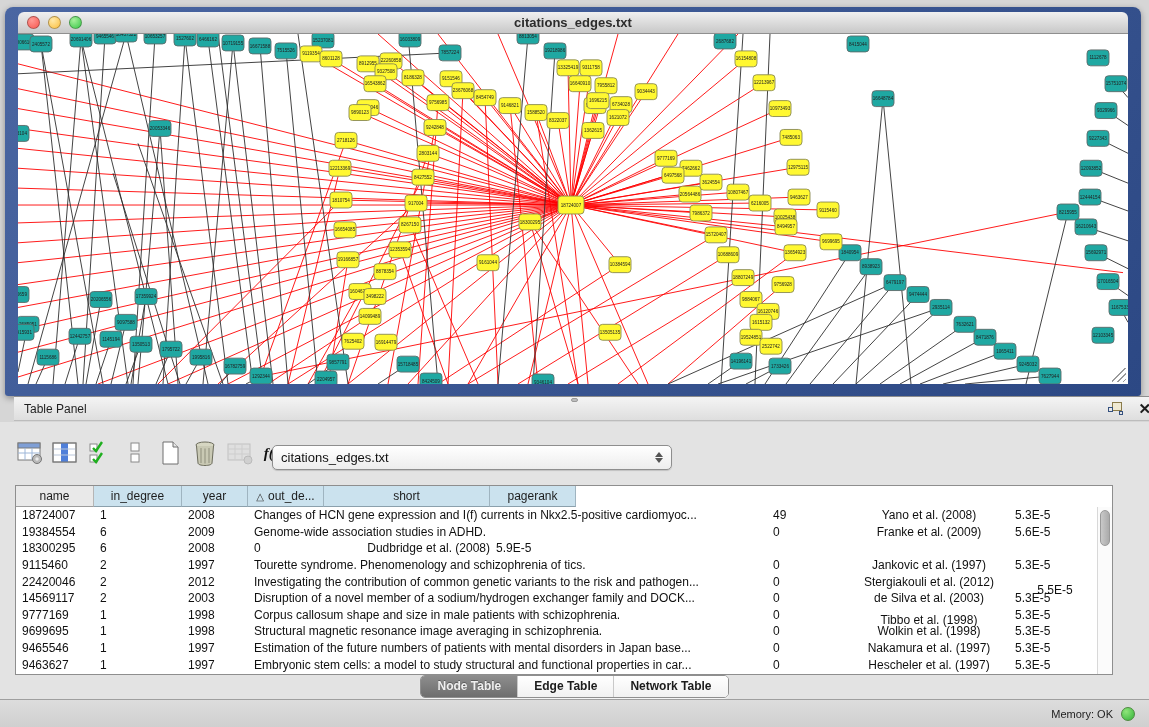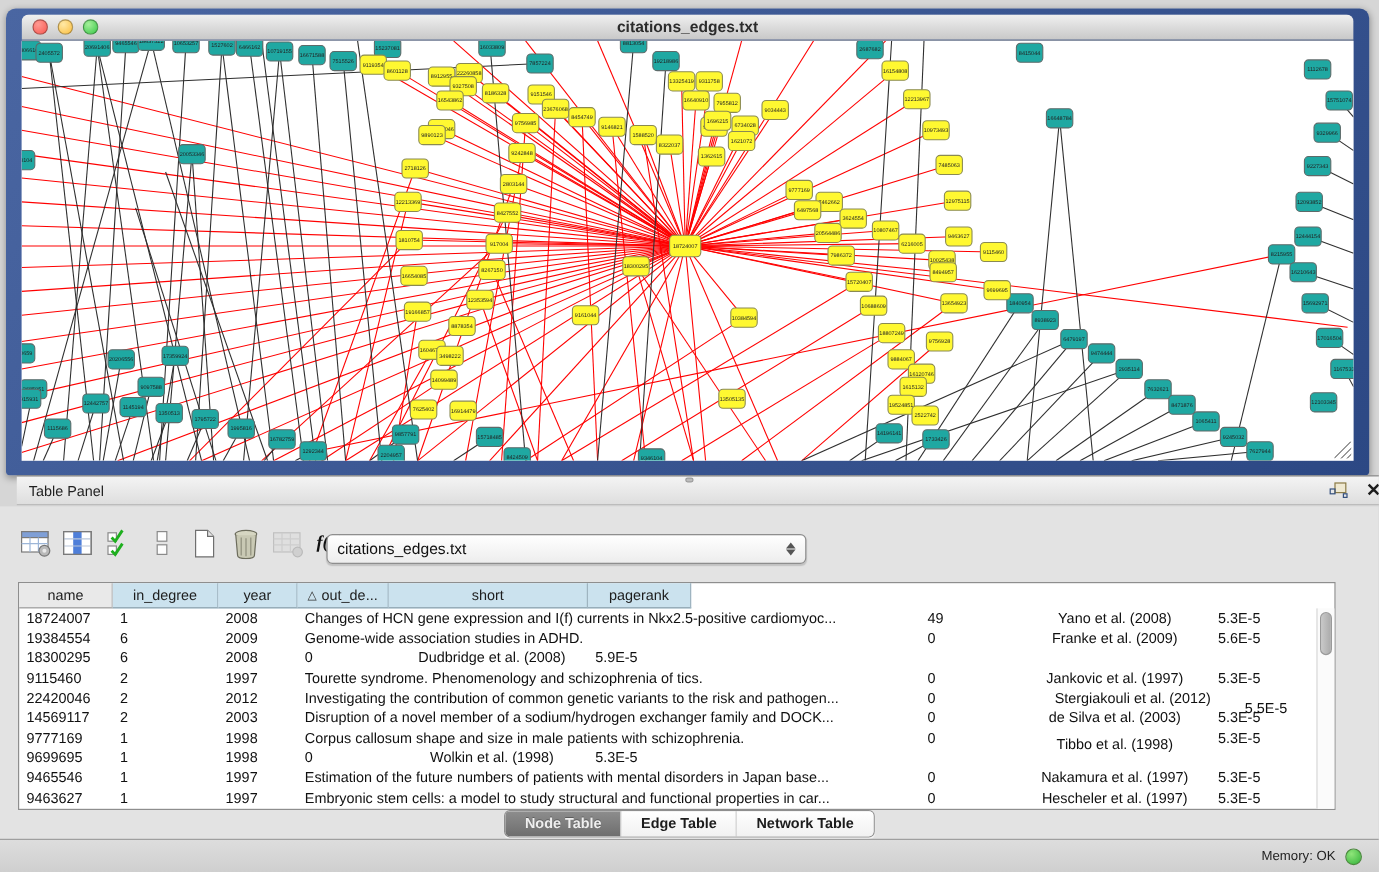--- a/index.html
+++ b/index.html
@@ -980,39 +980,39 @@
           <div class="td" style="width: 519px; flex: 0 0 auto; text-align: left;">Genome-wide association studies in ADHD.</div>
           <div class="td" style="width: 76px; flex: 0 0 auto; text-align: left;">0</div>
           <div class="td" style="width: 166px; flex: 0 0 auto; text-align: center;">Franke et al. (2009)</div>
           <div class="td" style="width: 86px; flex: 0 0 auto; text-align: left;">5.6E-5</div>
         </div>
         <div class="tr">
           <div class="td" style="width: 78px; flex: 0 0 auto; text-align: left;">18300295</div>
           <div class="td" style="width: 88px; flex: 0 0 auto; text-align: left;">6</div>
           <div class="td" style="width: 66px; flex: 0 0 auto; text-align: left;">2008</div>
           <div class="td" style="width: 76px; flex: 0 0 auto; text-align: left;">0</div>
-          <div class="td" style="width: 166px; flex: 0 0 auto; text-align: center;">Dudbridge et al. (2008)</div>
+          <div class="td" style="width: 166px; flex: 0 0 auto; text-align: right;">Dudbridge et al. (2008)</div>
           <div class="td" style="width: 86px; flex: 0 0 auto; text-align: left;">5.9E-5</div>
         </div>
         <div class="tr">
           <div class="td" style="width: 78px; flex: 0 0 auto; text-align: left;">9115460</div>
           <div class="td" style="width: 88px; flex: 0 0 auto; text-align: left;">2</div>
           <div class="td" style="width: 66px; flex: 0 0 auto; text-align: left;">1997</div>
           <div class="td" style="width: 519px; flex: 0 0 auto; text-align: left;">Tourette syndrome. Phenomenology and schizophrenia of tics.</div>
           <div class="td" style="width: 76px; flex: 0 0 auto; text-align: left;">0</div>
           <div class="td" style="width: 166px; flex: 0 0 auto; text-align: center;">Jankovic et al. (1997)</div>
           <div class="td" style="width: 86px; flex: 0 0 auto; text-align: left;">5.3E-5</div>
         </div>
         <div class="tr">
           <div class="td" style="width: 78px; flex: 0 0 auto; text-align: left;">22420046</div>
           <div class="td" style="width: 88px; flex: 0 0 auto; text-align: left;">2</div>
           <div class="td" style="width: 66px; flex: 0 0 auto; text-align: left;">2012</div>
           <div class="td" style="width: 519px; flex: 0 0 auto; text-align: left;">Investigating the contribution of common genetic variants to the risk and pathogen...</div>
           <div class="td" style="width: 76px; flex: 0 0 auto; text-align: left;">0</div>
-          <div class="td" style="width: 166px; flex: 0 0 auto; text-align: right;">Stergiakouli et al. (2012)</div>
+          <div class="td" style="width: 166px; flex: 0 0 auto; text-align: center;">Stergiakouli et al. (2012)</div>
           <div class="td" style="width: 86px; flex: 0 0 auto; text-align: center; margin-top: 16px;">5.5E-5</div>
         </div>
         <div class="tr">
           <div class="td" style="width: 78px; flex: 0 0 auto; text-align: left;">14569117</div>
           <div class="td" style="width: 88px; flex: 0 0 auto; text-align: left;">2</div>
           <div class="td" style="width: 66px; flex: 0 0 auto; text-align: left;">2003</div>
           <div class="td" style="width: 519px; flex: 0 0 auto; text-align: left;">Disruption of a novel member of a sodium/hydrogen exchanger family and DOCK...</div>
           <div class="td" style="width: 76px; flex: 0 0 auto; text-align: left;">0</div>
           <div class="td" style="width: 166px; flex: 0 0 auto; text-align: center;">de Silva et al. (2003)</div>
           <div class="td" style="width: 86px; flex: 0 0 auto; text-align: left;">5.3E-5</div>
@@ -1023,20 +1023,21 @@
           <div class="td" style="width: 66px; flex: 0 0 auto; text-align: left;">1998</div>
           <div class="td" style="width: 519px; flex: 0 0 auto; text-align: left;">Corpus callosum shape and size in male patients with schizophrenia.</div>
           <div class="td" style="width: 76px; flex: 0 0 auto; text-align: left;">0</div>
           <div class="td" style="width: 166px; flex: 0 0 auto; text-align: center; margin-top: 10px;">Tibbo et al. (1998)</div>
           <div class="td" style="width: 86px; flex: 0 0 auto; text-align: left;">5.3E-5</div>
         </div>
         <div class="tr">
           <div class="td" style="width: 78px; flex: 0 0 auto; text-align: left;">9699695</div>
           <div class="td" style="width: 88px; flex: 0 0 auto; text-align: left;">1</div>
           <div class="td" style="width: 66px; flex: 0 0 auto; text-align: left;">1998</div>
+          <div class="td" style="width: 519px; flex: 0 0 auto; text-align: left;">Structural magnetic resonance image averaging in schizophrenia.</div>
           <div class="td" style="width: 76px; flex: 0 0 auto; text-align: left;">0</div>
           <div class="td" style="width: 166px; flex: 0 0 auto; text-align: center;">Wolkin et al. (1998)</div>
           <div class="td" style="width: 86px; flex: 0 0 auto; text-align: left;">5.3E-5</div>
         </div>
         <div class="tr">
           <div class="td" style="width: 78px; flex: 0 0 auto; text-align: left;">9465546</div>
           <div class="td" style="width: 88px; flex: 0 0 auto; text-align: left;">1</div>
           <div class="td" style="width: 66px; flex: 0 0 auto; text-align: left;">1997</div>
           <div class="td" style="width: 519px; flex: 0 0 auto; text-align: left;">Estimation of the future numbers of patients with mental disorders in Japan base...</div>
           <div class="td" style="width: 76px; flex: 0 0 auto; text-align: left;">0</div>

